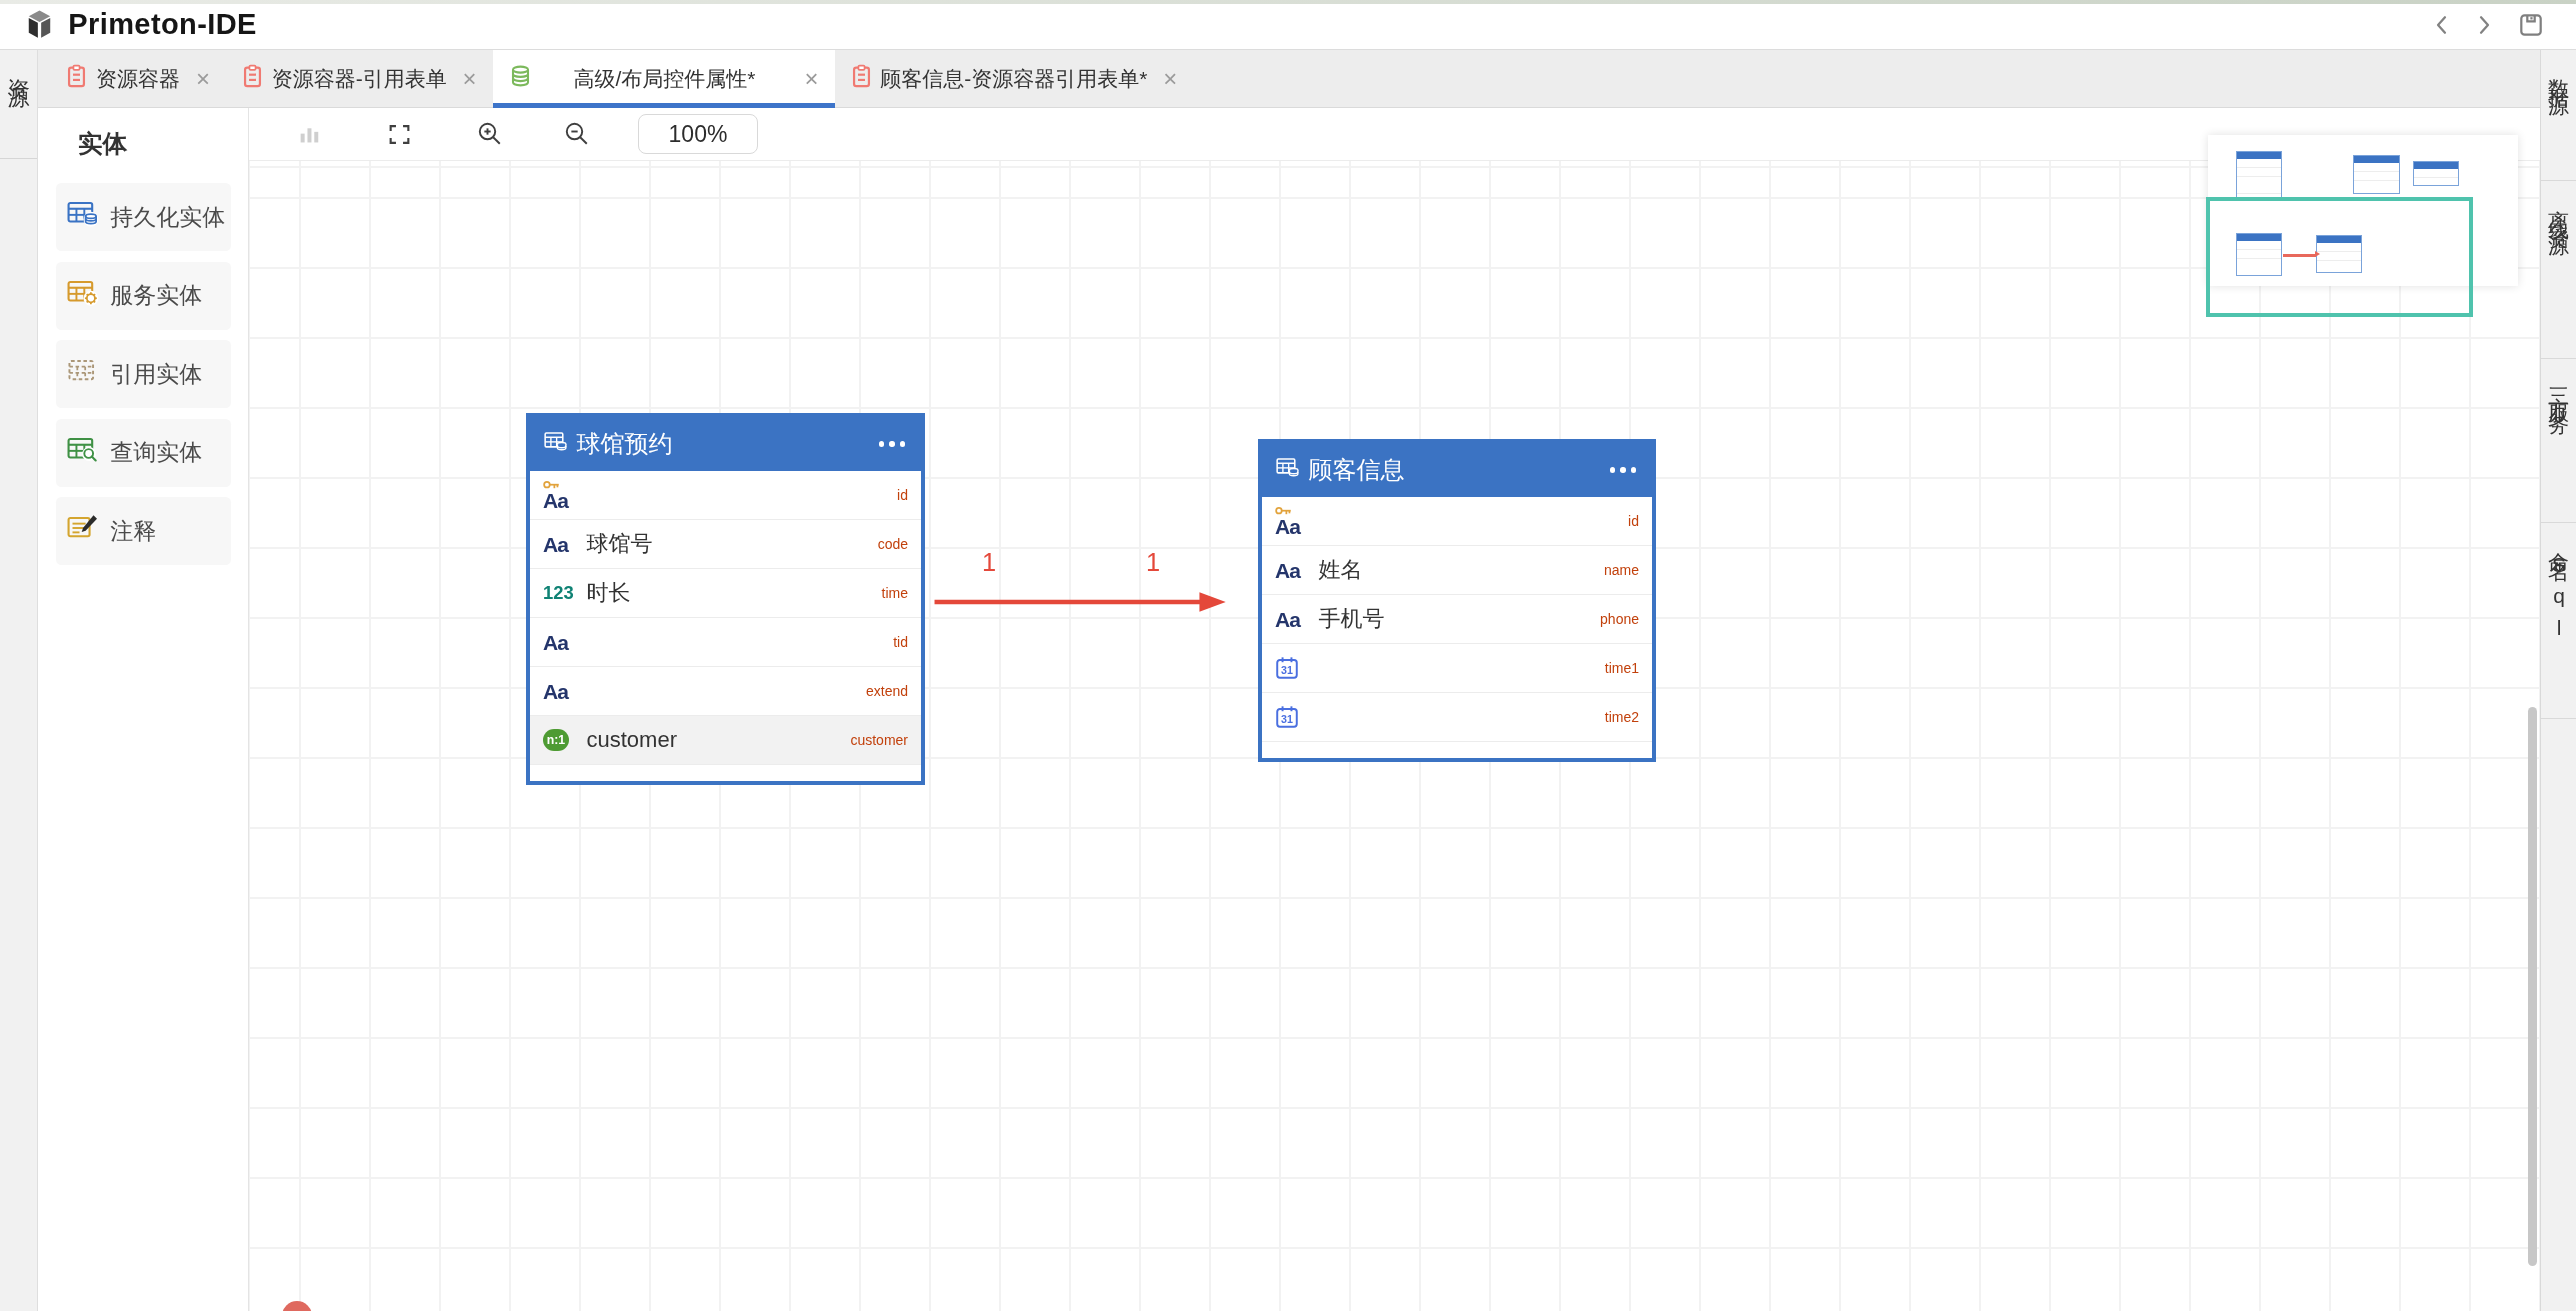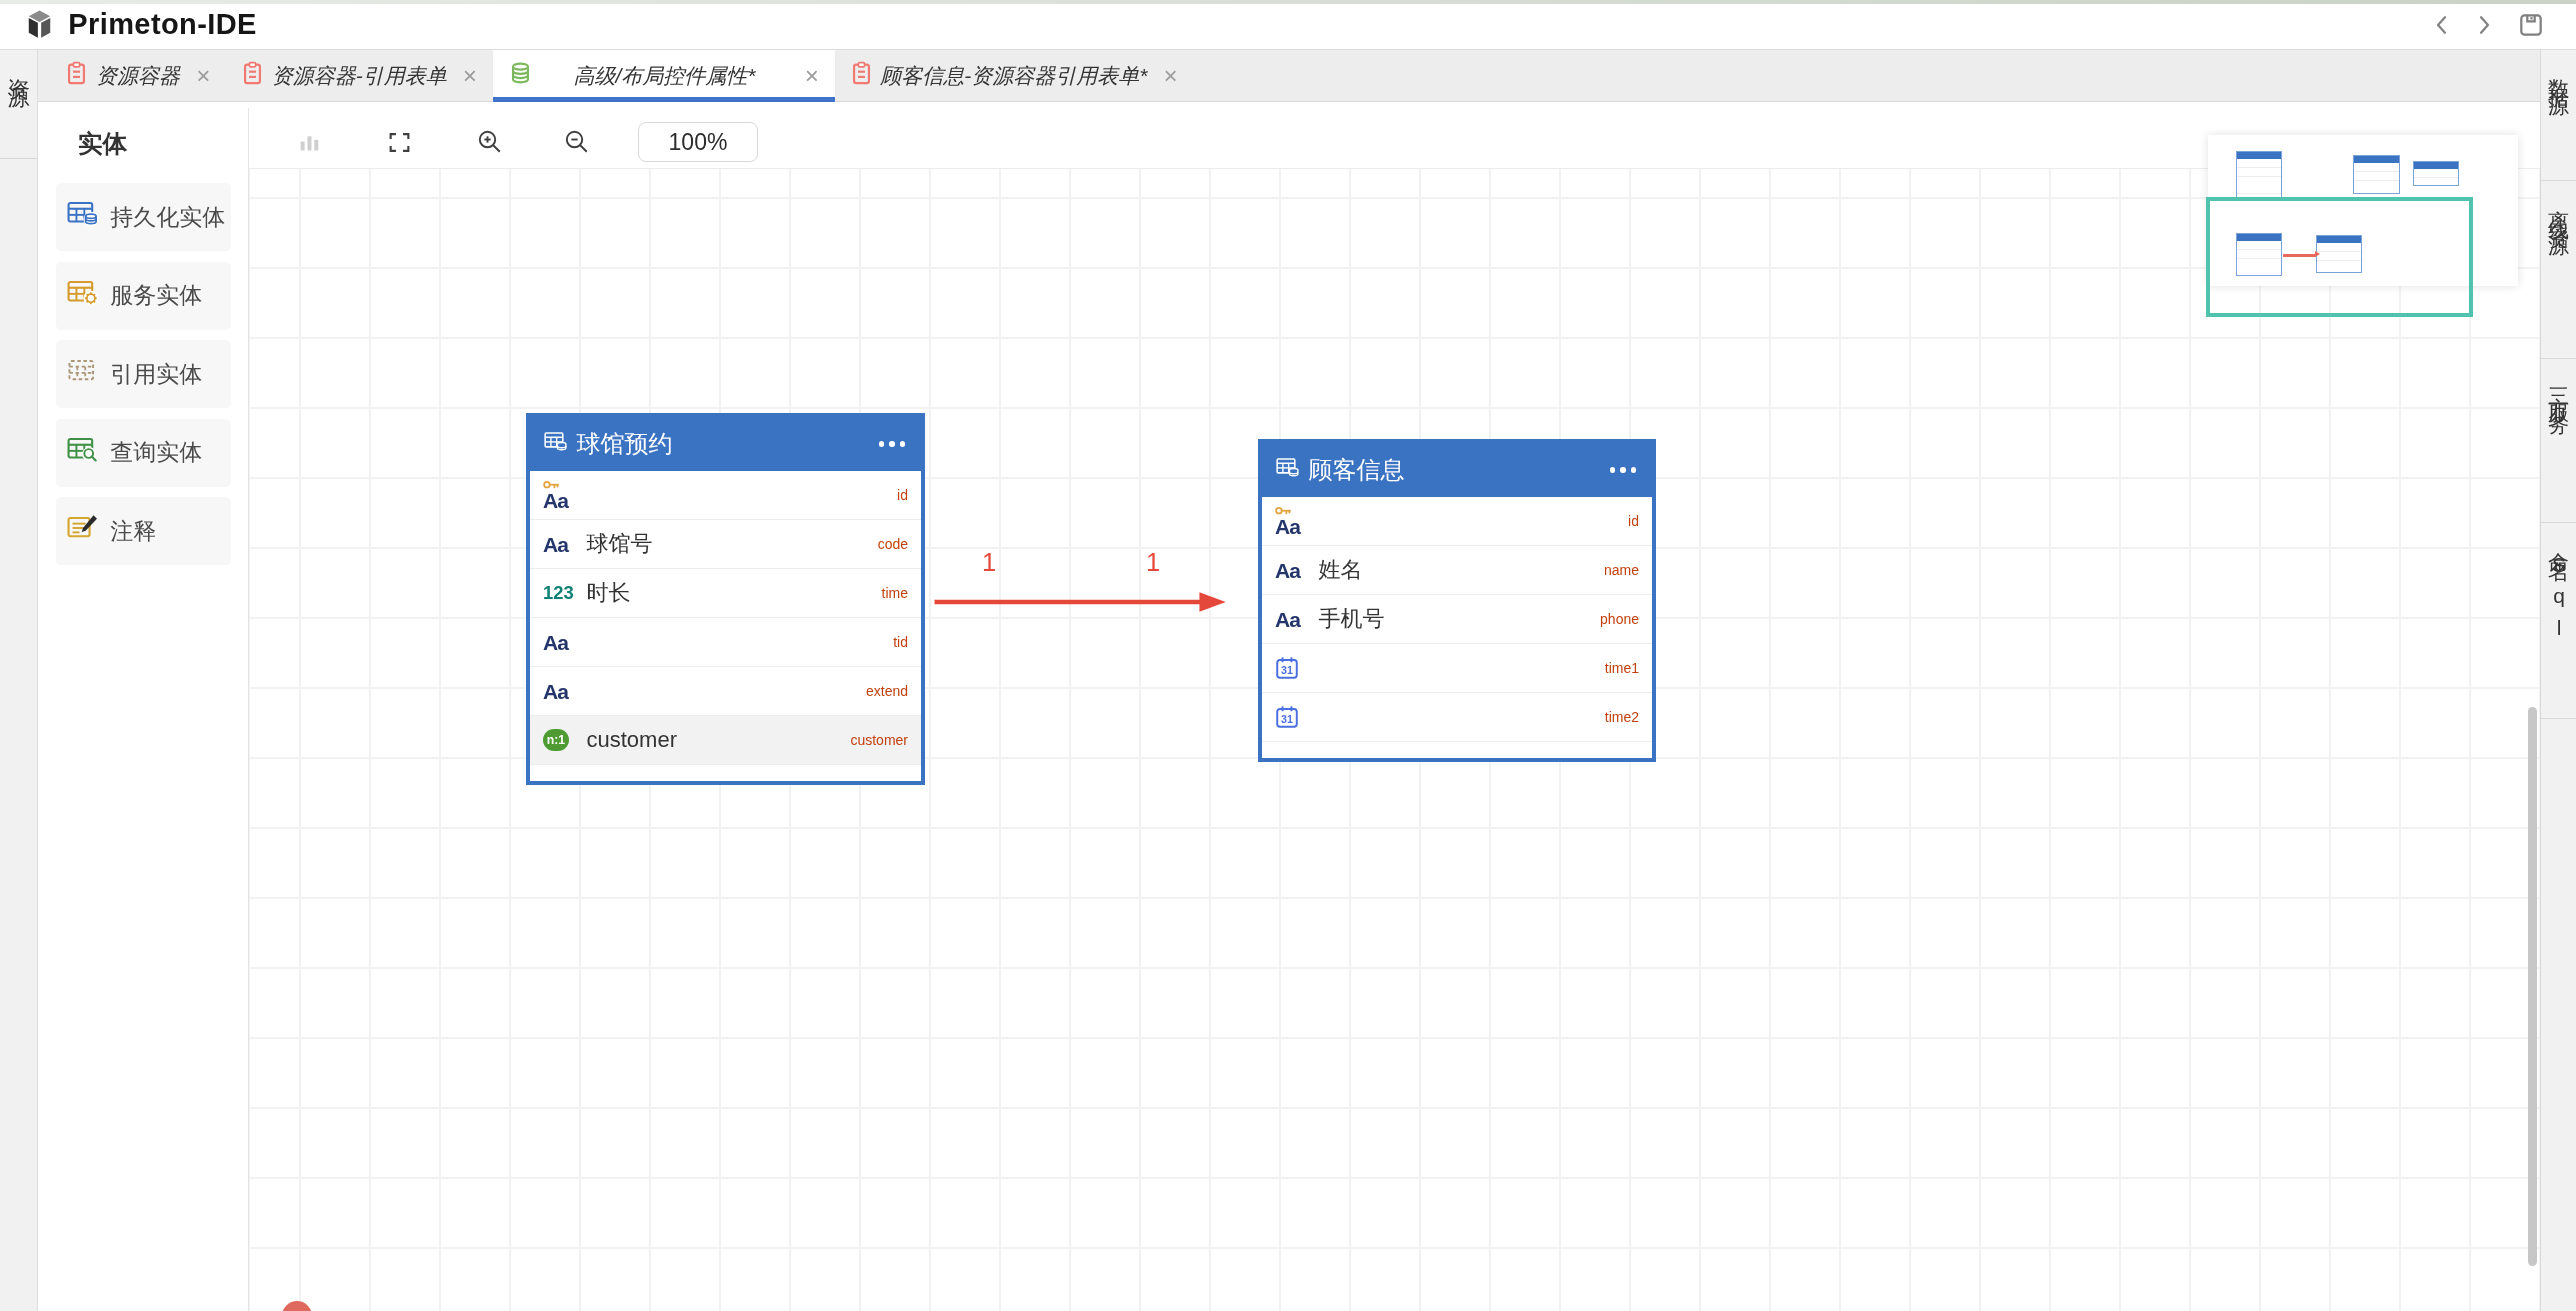--- a/index.html
+++ b/index.html
@@ -20,40 +20,40 @@
   .tb-btn { display:flex; align-items:center; cursor:pointer; }
 
   
   .left-strip { position:absolute; left:0; top:50px; bottom:0; width:38px; background:#f1f1f1;
     border-right:0.9px solid #dedede; z-index:40; }
   .ls-tab { height:109px; border-bottom:0.9px solid #d6d6d6; display:flex; justify-content:center;
     padding-top:11.4px; }
   .v-text { writing-mode: vertical-rl; text-orientation: upright; font-size:22px; color:#333; letter-spacing:8px; }
 
   
-  .tabbar { position:absolute; left:38px; top:50px; right:36px; height:52px; background:#ededed;
-    border-bottom:0.9px solid #dadada; display:flex; align-items:stretch; z-index:30;font-style:italic; }
+  .tabbar { position:absolute; left:38px; top:50px; right:36px; height:58px; background:#ededed;
+    border-bottom:0.9px solid #dadada; display:flex; align-items:stretch; z-index:30; }
   .tab { display:flex; align-items:center; gap:8.8px; padding:0 16px; font-size:21px; color:#333;
     position:relative; white-space:nowrap; cursor:pointer; }
   .tab:first-child { margin-left:12.3px; }
   .tab.active { background:#fff;gap:42px; }
   .tab.active::after { content:""; position:absolute; left:0; right:0; bottom:-0.9px; height:5.3px; background:#3d74c9; }
   .tab-close { font-size:24px; color:#9b9b9b; margin-left:7px; line-height:1; cursor:pointer; }
 
   
   .left-panel { position:absolute; left:38px; top:108px; bottom:0; width:211px; background:#fff;
     border-right:0.9px solid #e4e4e4; z-index:20; }
   .panel-title { margin:19px 0 0 40px; font-size:24.6px; font-weight:bold; color:#333; }
   .palette-list { margin:23px 17.5px 0 17.5px; display:flex; flex-direction:column; gap:10.5px; }
   .palette-item { height:68px; background:#f7f7f7; border-radius:5.3px; display:flex; align-items:center;
     gap:11.4px; padding-left:11.4px; font-size:23px; color:#4a4a4a; cursor:grab; }
 
   
   .canvas { position:absolute; left:249px; top:108px; right:36px; bottom:0; background:#fff; }
-  .canvas-toolbar { position:absolute; top:8px; left:0; right:0; height:53px; background:#fff;
+  .canvas-toolbar { position:absolute; top:0; left:0; right:0; height:53px; background:#fff;
     border-bottom:0.9px solid #ececec; z-index:5; }
   .ct-icon { position:absolute; top:15px; cursor:pointer; }
   .zoom-box { position:absolute; left:389px; top:6.1px; width:120px; height:40px; border:0.9px solid #d9d9d9;
     border-radius:8px; background:#fff; display:flex; align-items:center; justify-content:center;
     font-size:23px; color:#2c2c2c; cursor:pointer; }
 
   .grid-area { position:absolute; left:0; right:0; top:53px; bottom:0; overflow:hidden;
     background-image:
       repeating-linear-gradient(to right, #f2f2f2 0, #f2f2f2 1.8px, transparent 1.8px, transparent 70px),
       repeating-linear-gradient(to bottom, #f2f2f2 0, #f2f2f2 1.8px, transparent 1.8px, transparent 70px);

